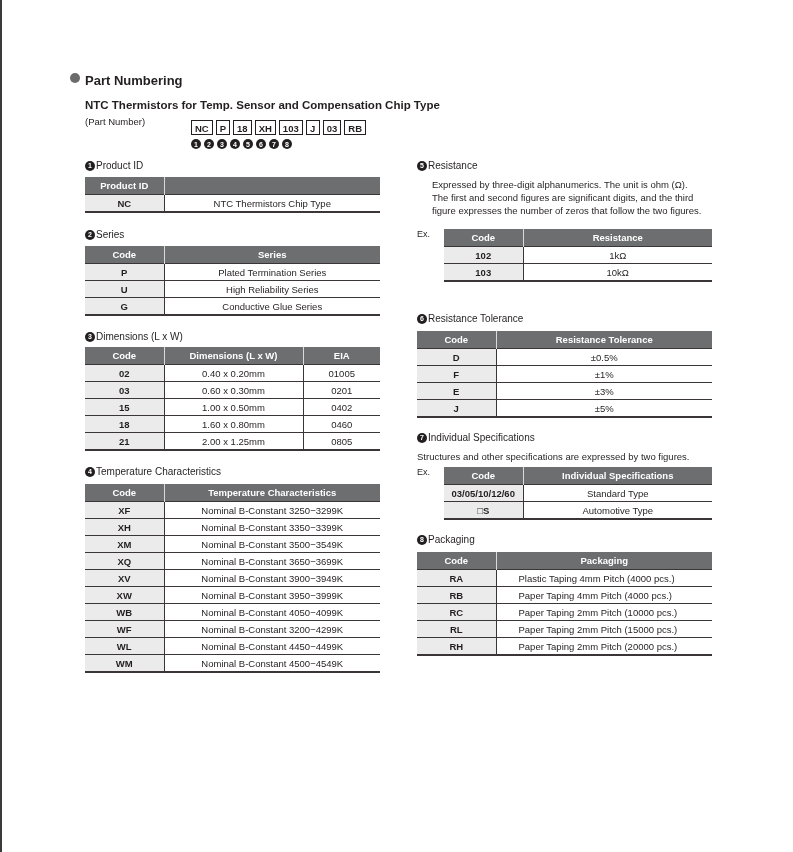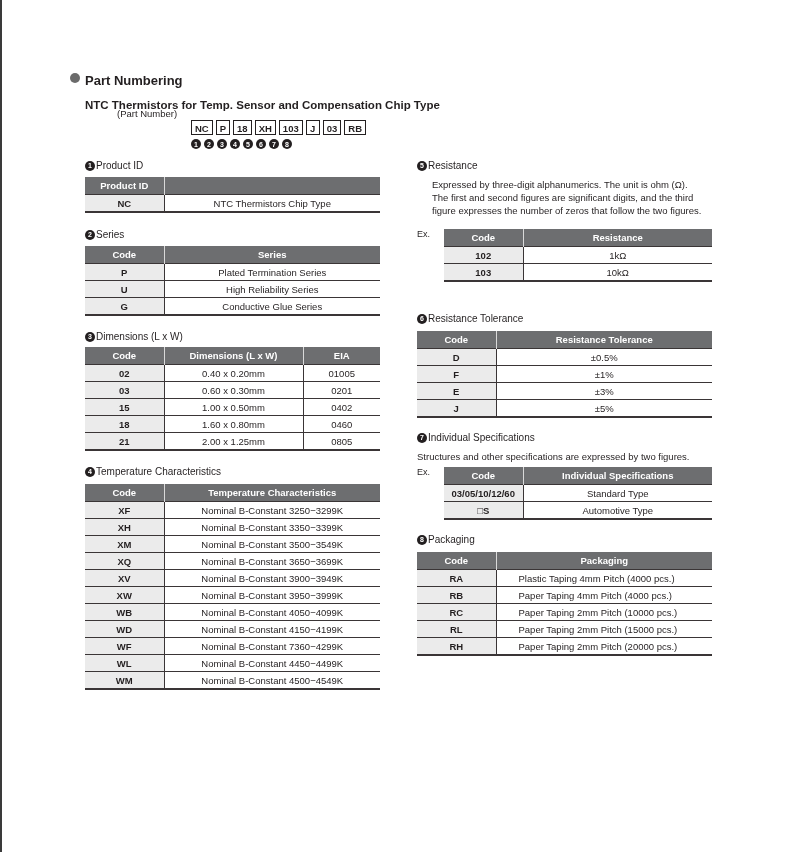--- a/index.html
+++ b/index.html
@@ -8,21 +8,21 @@
     font-family: "Liberation Sans", "DejaVu Sans", sans-serif; color: #231f20;
   }
   .left-rule { position: absolute; left: 0; top: 0; width: 2px; height: 852px; background: #3a3a3a; }
   .abs { position: absolute; }
 
   .sec-title { left: 70px; top: 73px; font-size: 13px; font-weight: bold; display: flex; align-items: flex-start; }
   .sec-title .dot { width: 10px; height: 10px; border-radius: 50%; background: #6b6b6b; margin-right: 5px; display: inline-block; }
 
   .sub-title { left: 85px; top: 99px; font-size: 11.5px; font-weight: bold; }
 
-  .pn-label { left: 85px; top: 108px; font-size: 9.5px; margin-left: 32px; }
+  .pn-label { left: 85px; top: 116px; font-size: 9.5px; }
   .pn-boxes { left: 191px; top: 120px; display: flex; gap: 3px; }
   .pn-box { border: 1.3px solid #231f20; font-size: 9.5px; font-weight: bold; height: 15px; line-height: 15px; padding: 0 3px; text-align: center; box-sizing: border-box; min-width: 14px; }
   .pn-nums { left: 191px; top: 139px; display: flex; gap: 3px; }
   .pn-num-slot { display: flex; justify-content: center; }
 
   .circ { display: inline-flex; align-items: center; justify-content: center; width: 10px; height: 10px; border-radius: 50%; background: #231f20; color: #fff; font-size: 7px; font-weight: bold; line-height: 1; }
 
   .label { font-size: 10px; display: flex; align-items: center; }
   .label .circ { margin-right: 1px; }
 
@@ -225,26 +225,22 @@
       </tr>
       <tr>
         <td class="code">XW</td>
         <td>Nominal B-Constant 3950−3999K</td>
       </tr>
       <tr>
         <td class="code">WB</td>
         <td>Nominal B-Constant 4050−4099K</td>
       </tr>
       <tr>
-        <td class="code">WD</td>
-        <td>Nominal B-Constant 4150−4199K</td>
-      </tr>
-      <tr>
         <td class="code">WF</td>
-        <td>Nominal B-Constant 7360−4299K</td>
+        <td>Nominal B-Constant 3200−4299K</td>
       </tr>
       <tr>
         <td class="code">WL</td>
         <td>Nominal B-Constant 4450−4499K</td>
       </tr>
       <tr>
         <td class="code">WM</td>
         <td>Nominal B-Constant 4500−4549K</td>
       </tr>
     </tbody>

